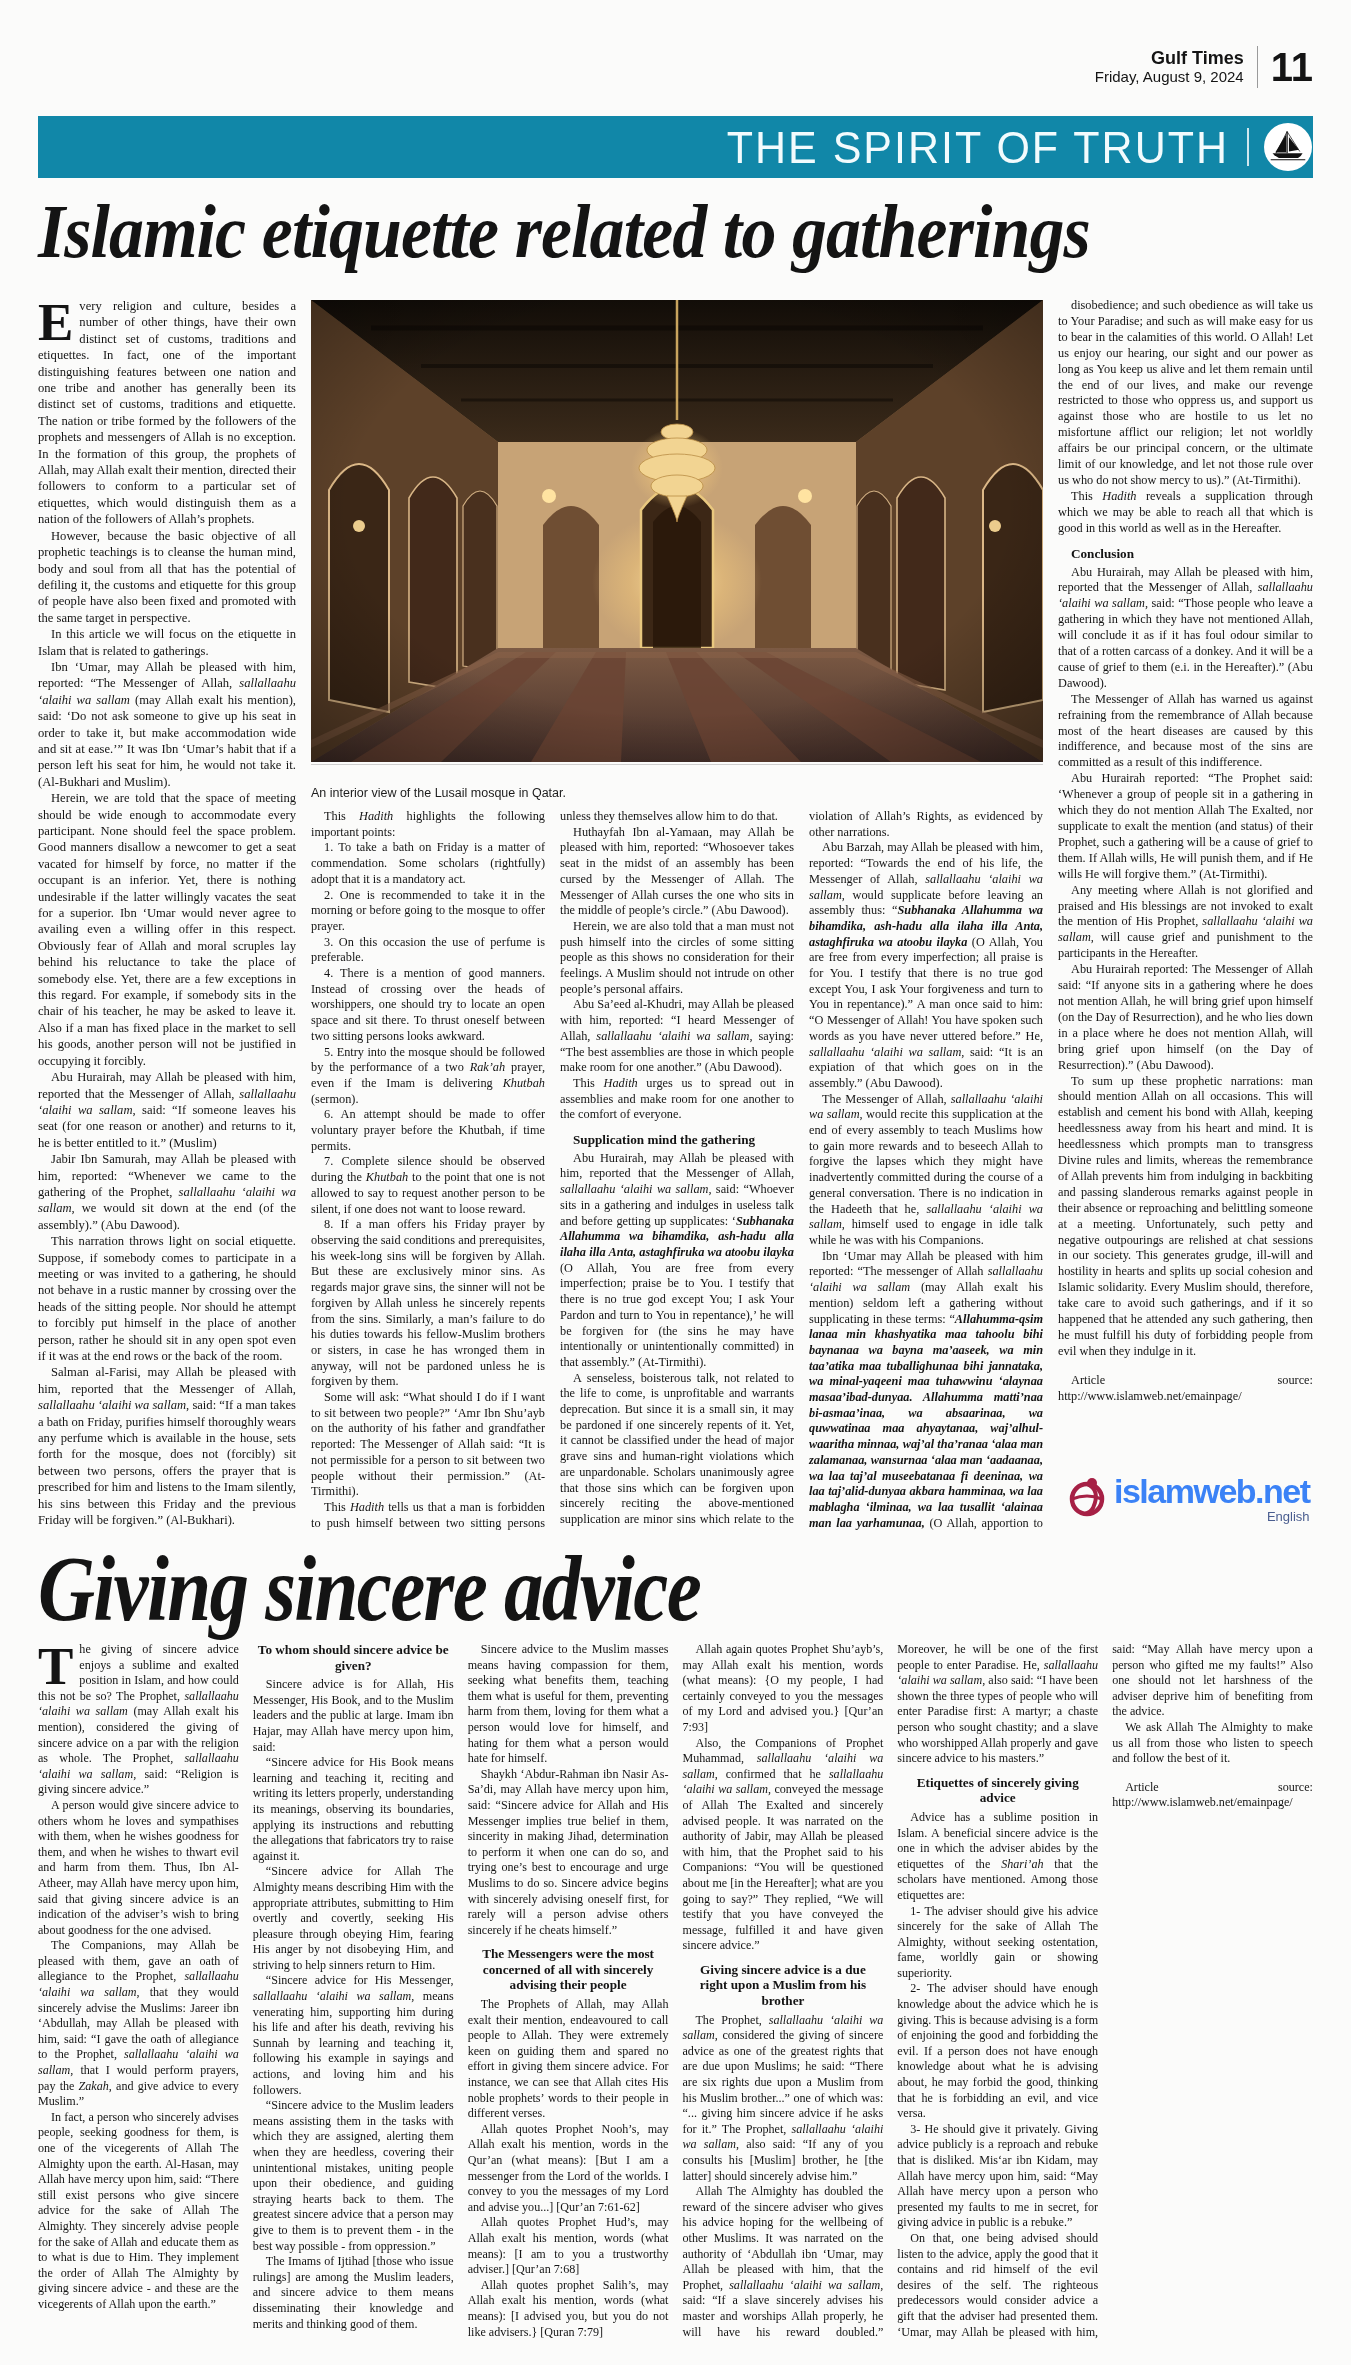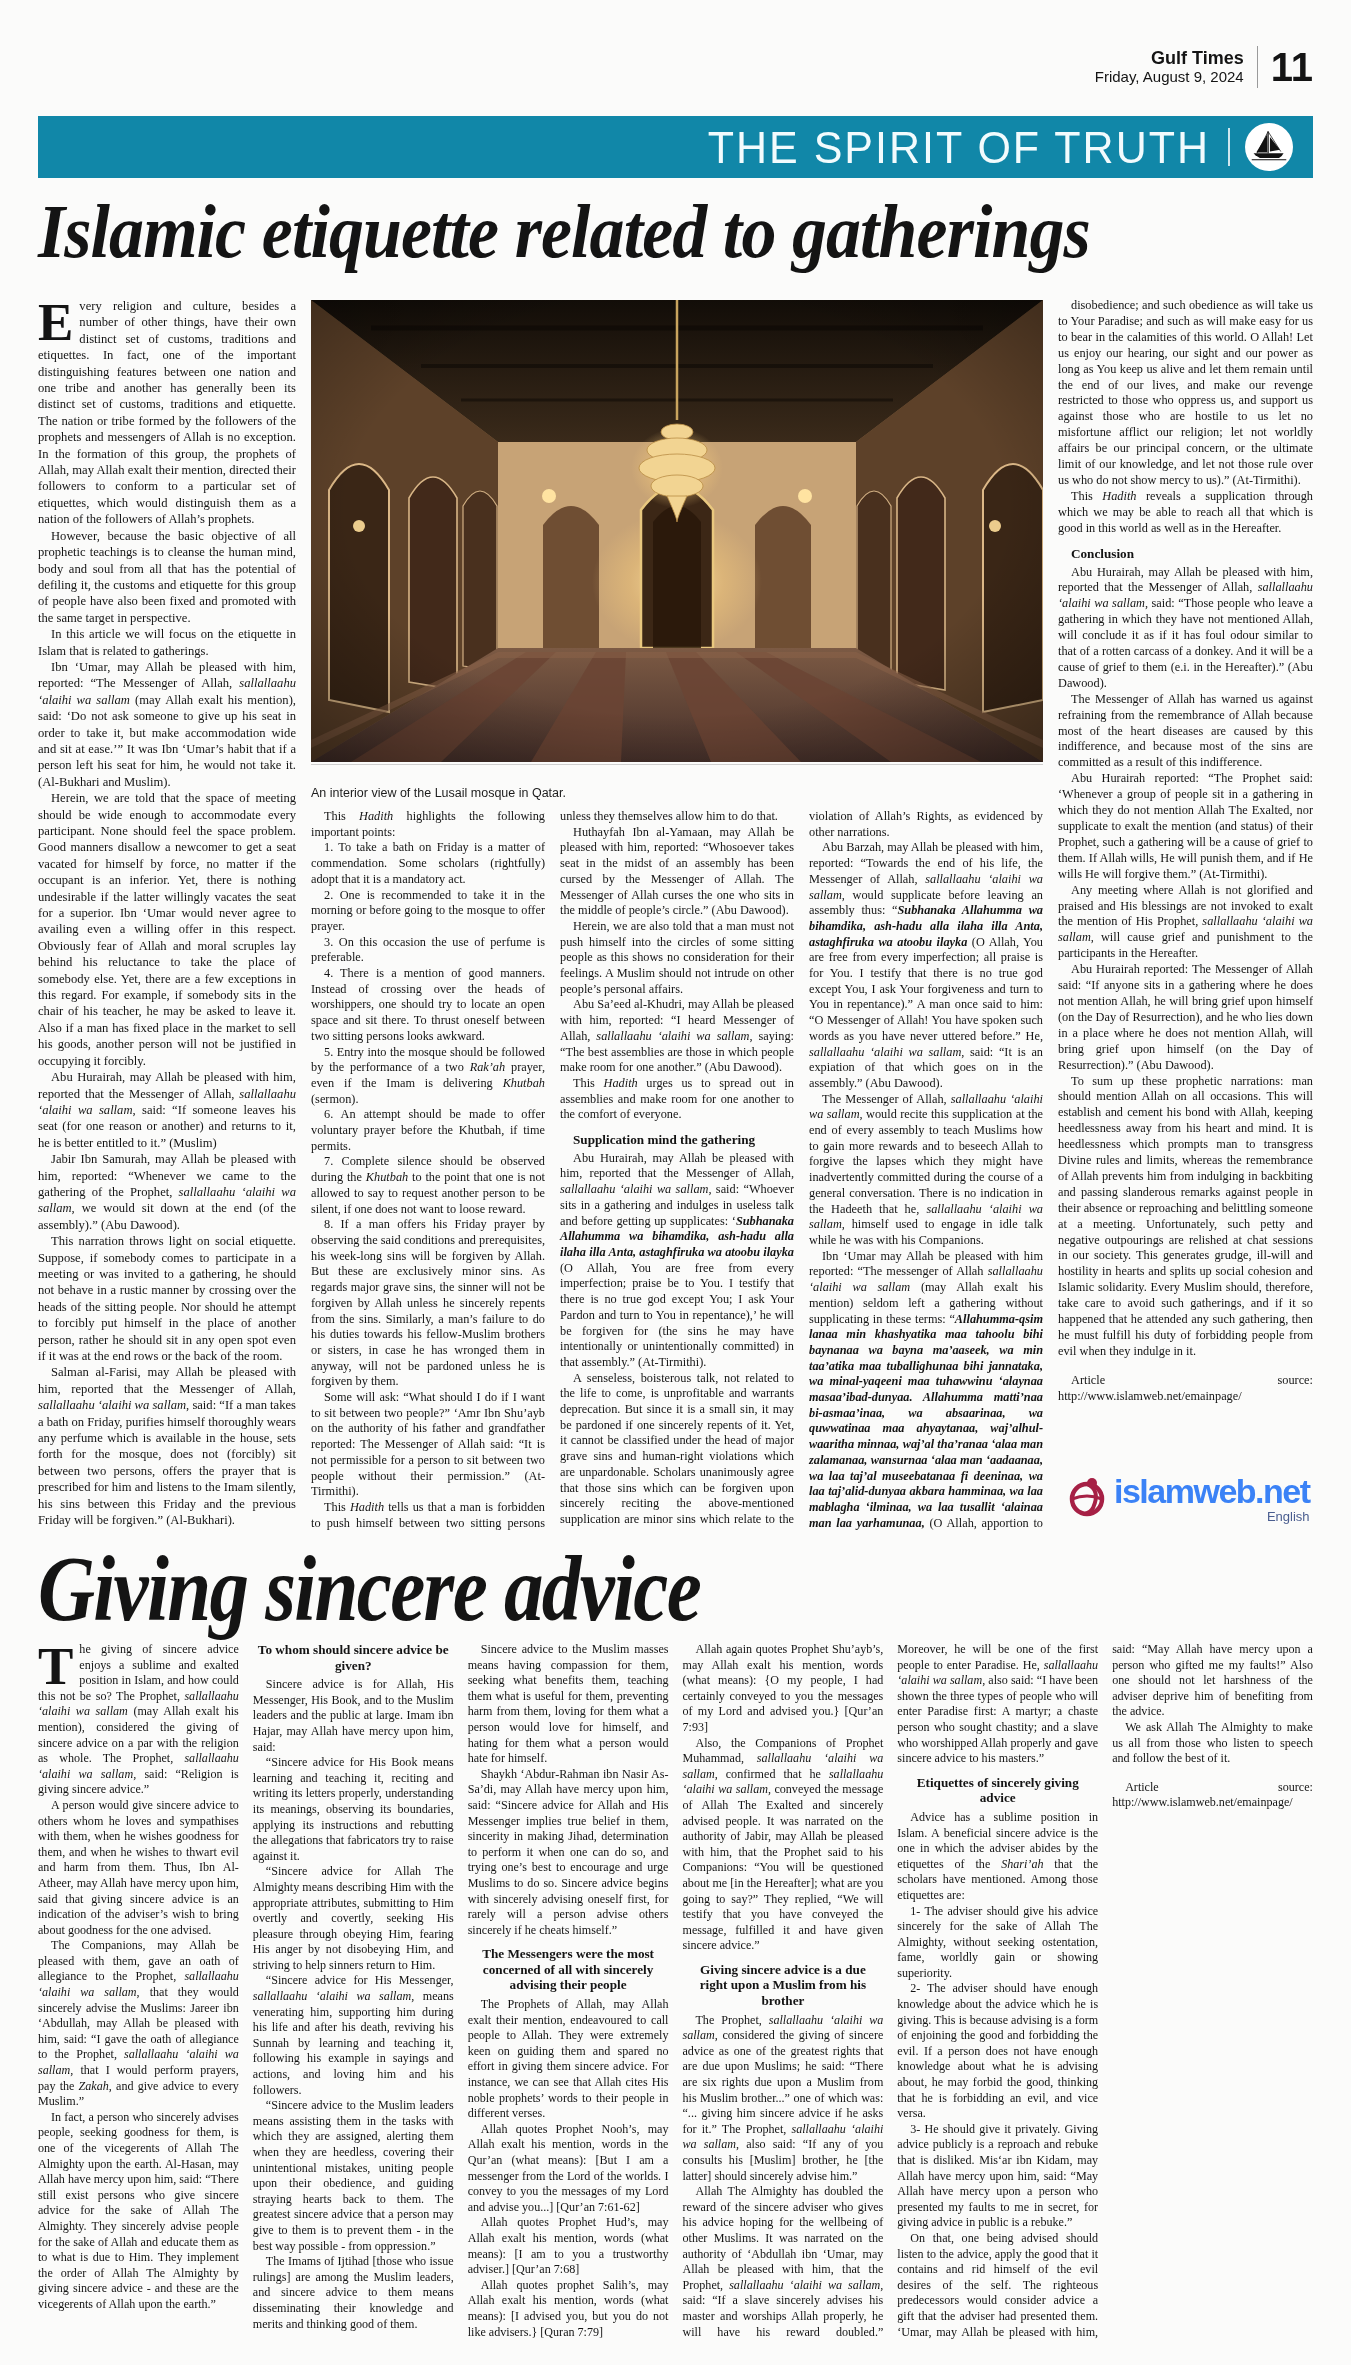--- a/index.html
+++ b/index.html
@@ -7,21 +7,21 @@
   .sheet{position:absolute;inset:0;}
   
   .masthead{position:absolute;top:46px;right:38px;display:flex;align-items:center;gap:13px;}
   .mh-text{text-align:right;font-family:"Liberation Sans",sans-serif;}
   .mh-paper{font-size:18px;font-weight:bold;line-height:20px;}
   .mh-date{font-size:15px;line-height:18px;}
   .mh-rule{width:1px;height:42px;background:#9a9a9a;}
   .mh-page{font-family:"Liberation Sans",sans-serif;font-size:40px;font-weight:bold;line-height:40px;}
   
   .banner{position:absolute;top:116px;left:38px;width:1275px;height:62px;background:#1187a8;
-    display:flex;align-items:center;justify-content:flex-end;box-sizing:border-box;padding-right:20px;}
+    display:flex;align-items:center;justify-content:flex-end;box-sizing:border-box;padding-right:1px;}
   .banner-title{color:#f2fbfd;font-family:"Liberation Sans",sans-serif;font-weight:100;
     font-size:43px;letter-spacing:2px;transform:scaleY(1.04);white-space:nowrap;}
   .banner-rule{width:2px;height:38px;background:rgba(255,255,255,.8);margin:0 15px 0 18px;}
   .banner-badge{width:48px;height:48px;border-radius:50%;background:#fff;display:flex;
     align-items:center;justify-content:center;}
   
   .a1-headline{position:absolute;top:188px;left:38px;margin:0;font-style:italic;font-weight:bold;
     font-size:76px;line-height:86px;letter-spacing:-1px;white-space:nowrap;
     transform:scaleX(.92);transform-origin:left top;}
   .a2-headline{position:absolute;top:1536px;left:38px;margin:0;font-style:italic;font-weight:bold;

